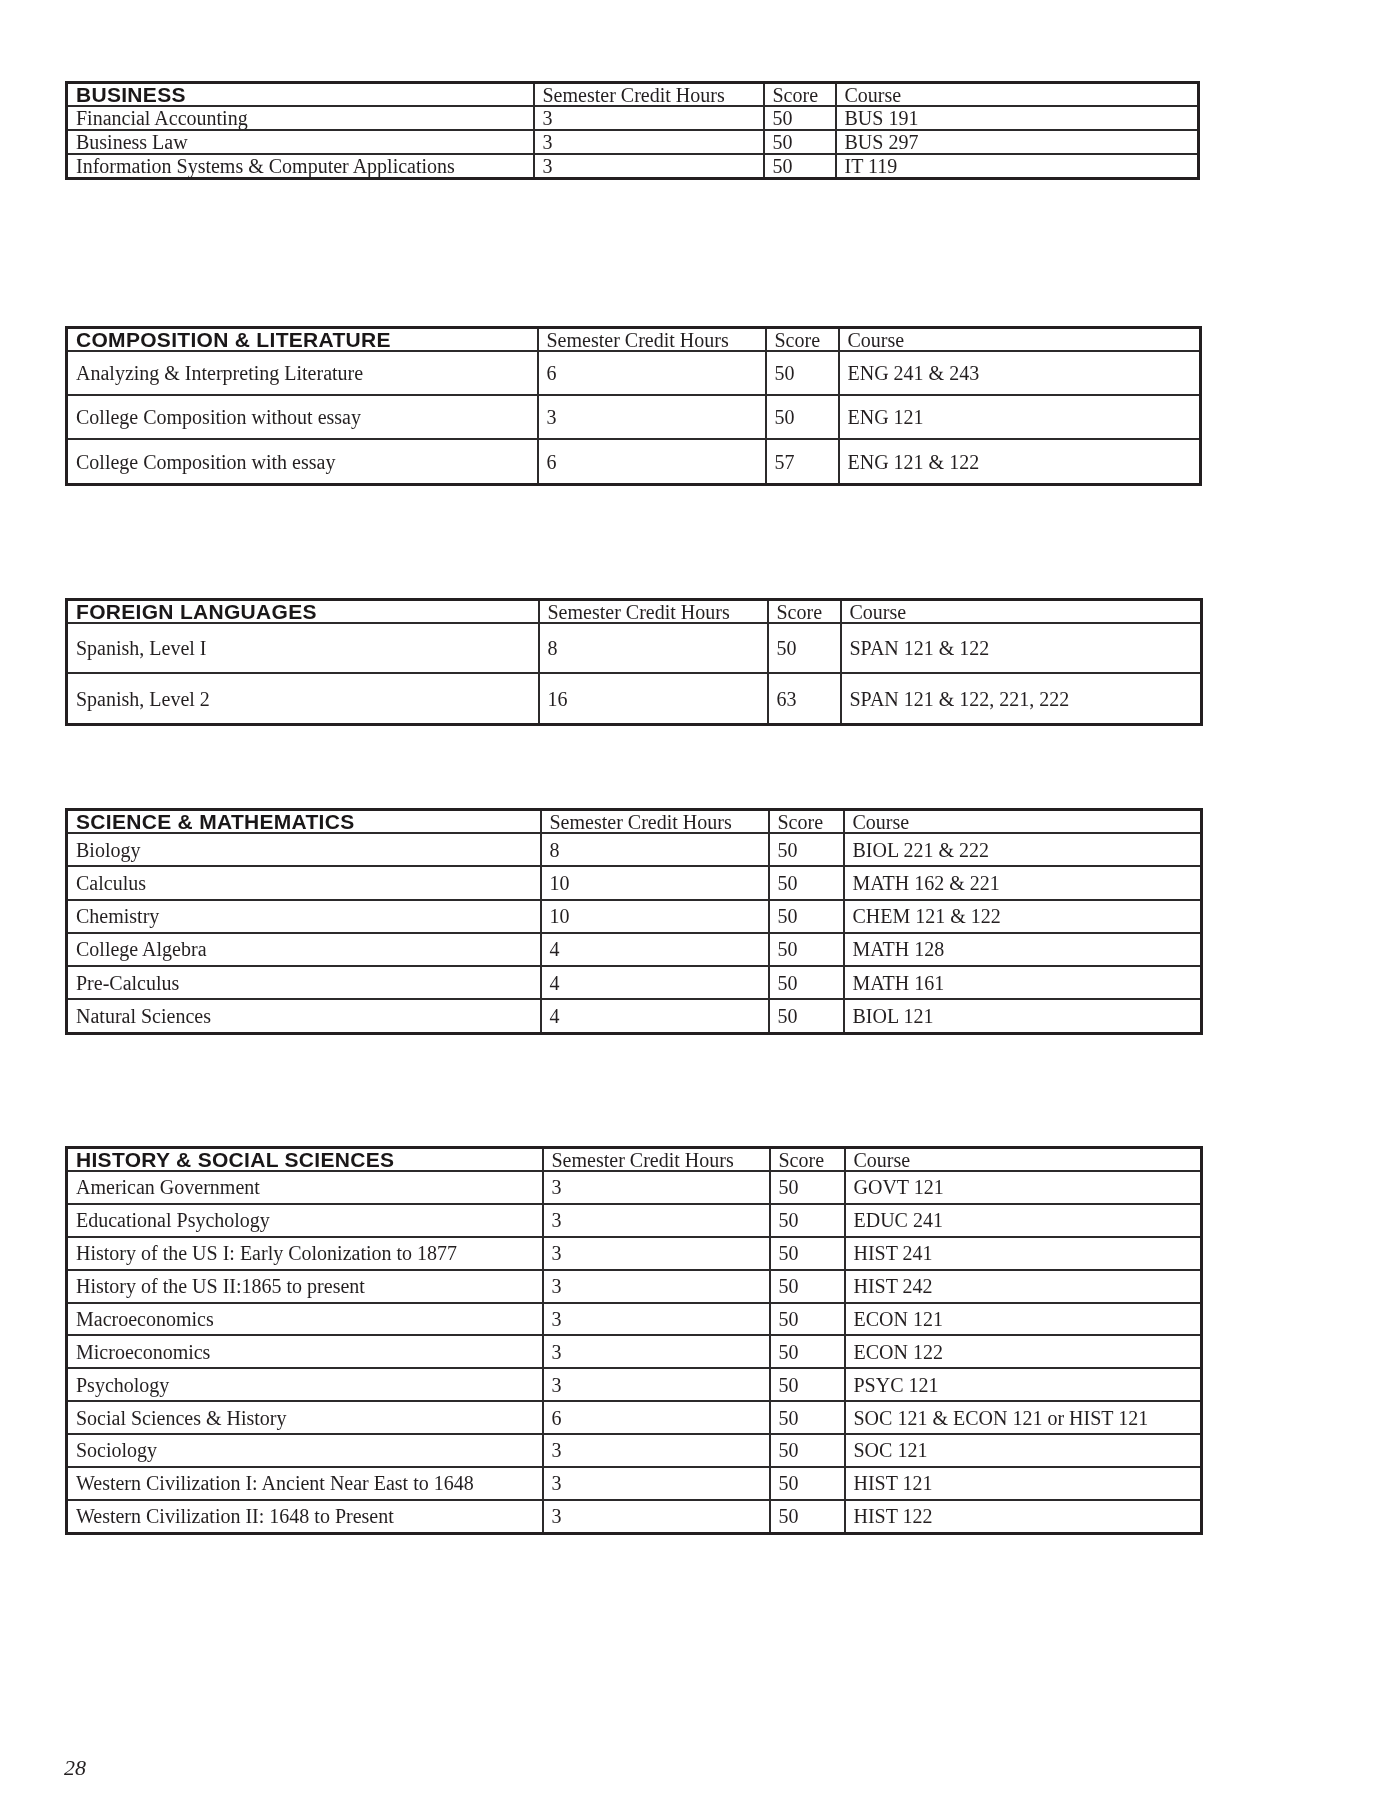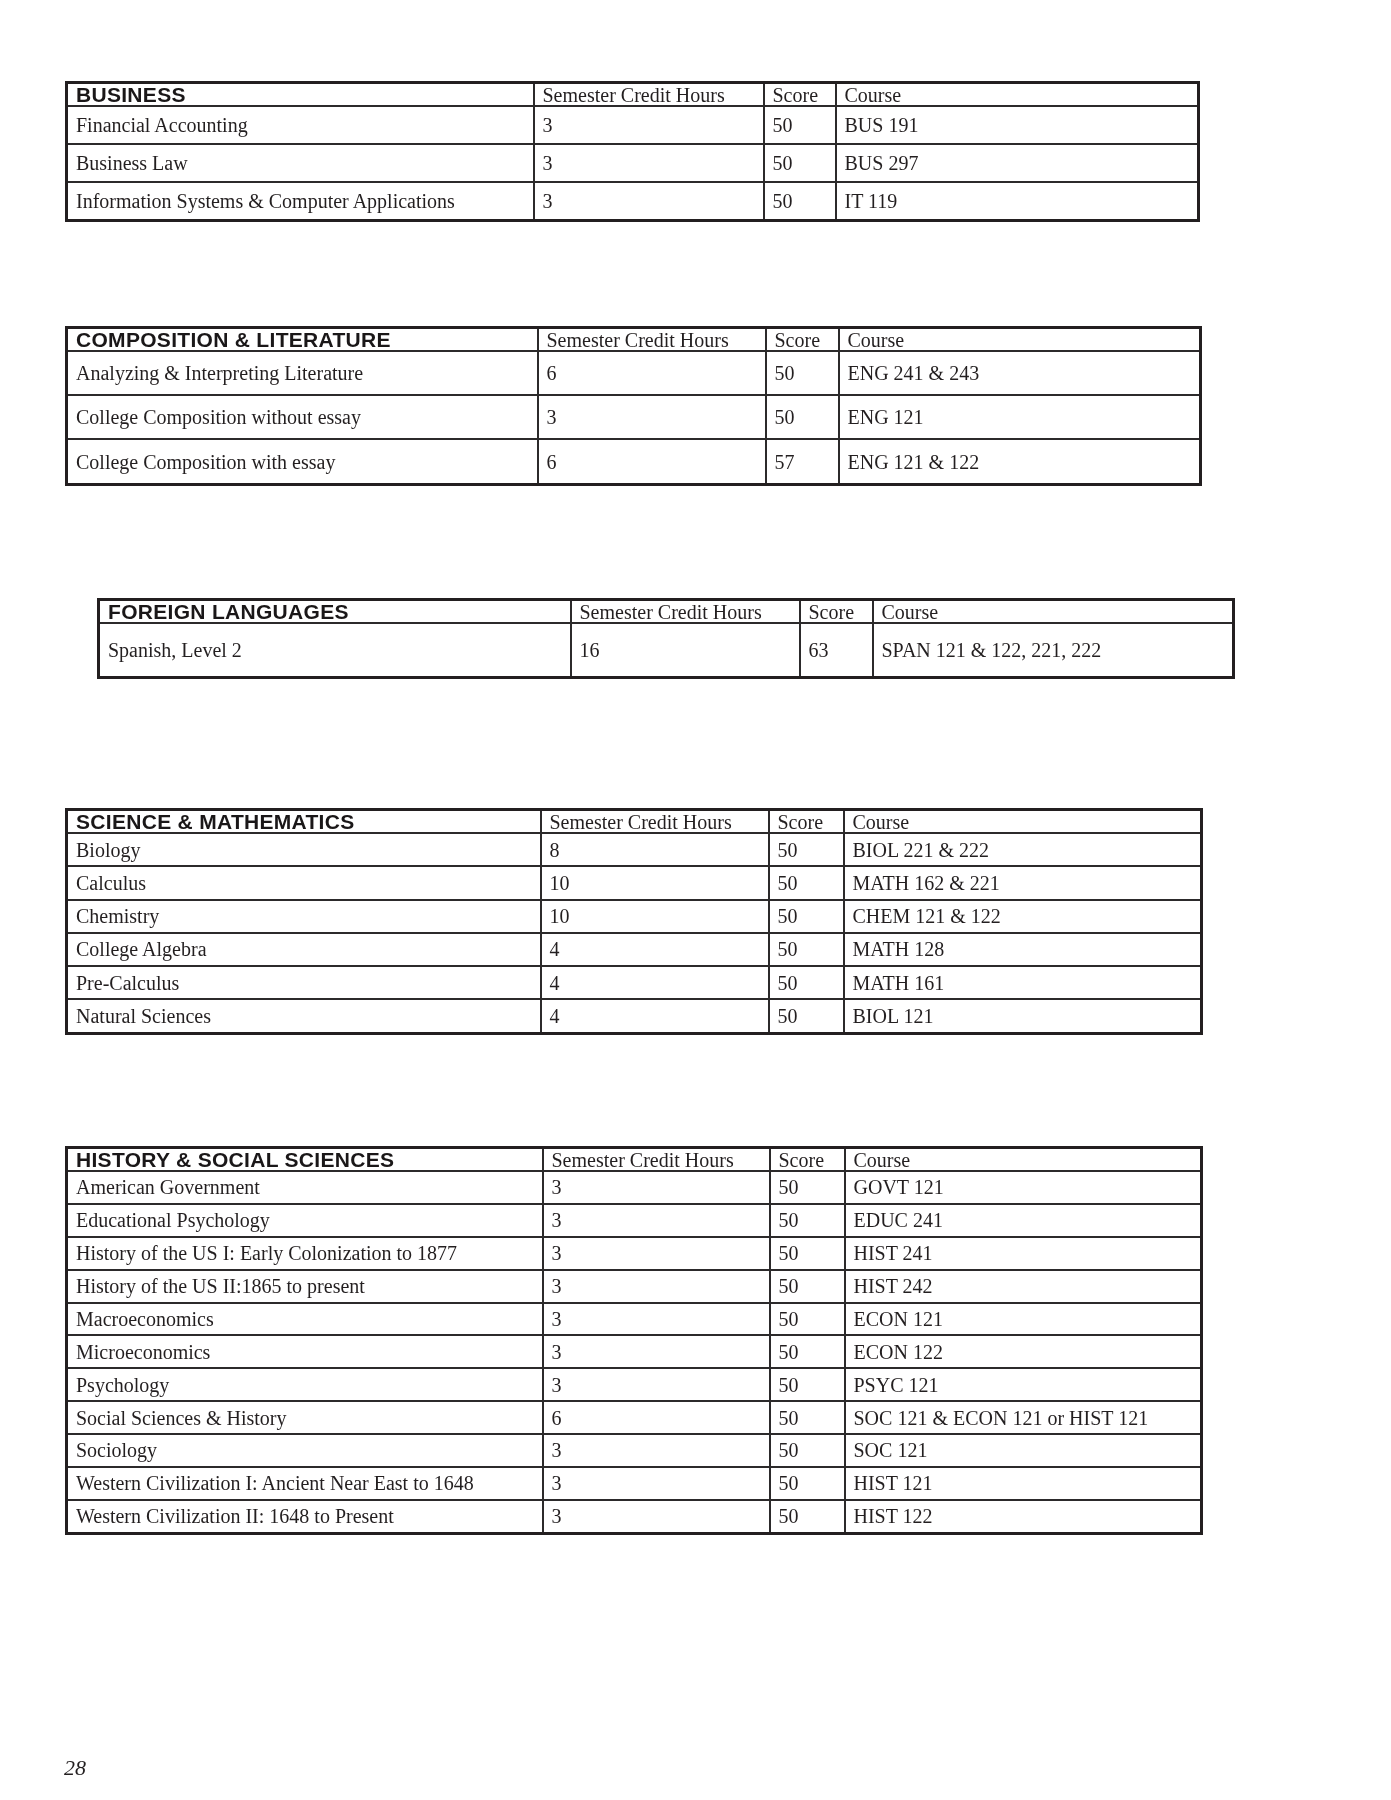--- a/index.html
+++ b/index.html
@@ -42,21 +42,21 @@
       font-family: "Liberation Serif", "DejaVu Serif", serif;
       font-style: italic;
       font-size: 22px;
       color: #231f20;
       margin-top: 10px;
     }
   </style>
 </head>
 <body>
 
-<table class="exam-table" style="left: 65px; top: 81px; width: 1132px; height: 141px;">
+<table class="exam-table" style="left: 65px; top: 81px; width: 1132px; height: 99px;">
     <colgroup>
       <col style="width: 467px;">
       <col style="width: 230px;">
       <col style="width: 72px;">
       <col style="width: 363px;">
     </colgroup>
     <thead>
       <tr>
         <th class="section-title">BUSINESS</th>
         <th>Semester Credit Hours</th>
@@ -116,37 +116,43 @@
       </tr>
       <tr>
         <td>College Composition with essay</td>
         <td>6</td>
         <td>57</td>
         <td>ENG 121 &amp; 122</td>
       </tr>
     </tbody>
   </table>
 
-<table class="exam-table" style="left: 65px; top: 598px; width: 1135px; height: 81px; margin-left: 32px;">
+<table class="exam-table" style="left: 65px; top: 598px; width: 1135px; height: 128px;">
     <colgroup>
       <col style="width: 472px;">
       <col style="width: 229px;">
       <col style="width: 73px;">
       <col style="width: 361px;">
     </colgroup>
     <thead>
       <tr>
         <th class="section-title">FOREIGN LANGUAGES</th>
         <th>Semester Credit Hours</th>
         <th>Score</th>
         <th>Course</th>
       </tr>
     </thead>
     <tbody>
       <tr>
+        <td>Spanish, Level I</td>
+        <td>8</td>
+        <td>50</td>
+        <td>SPAN 121 &amp; 122</td>
+      </tr>
+      <tr>
         <td>Spanish, Level 2</td>
         <td>16</td>
         <td>63</td>
         <td>SPAN 121 &amp; 122, 221, 222</td>
       </tr>
     </tbody>
   </table>
 
 <table class="exam-table" style="left: 65px; top: 808px; width: 1135px; height: 227px; padding-left: 15px;">
     <colgroup>

